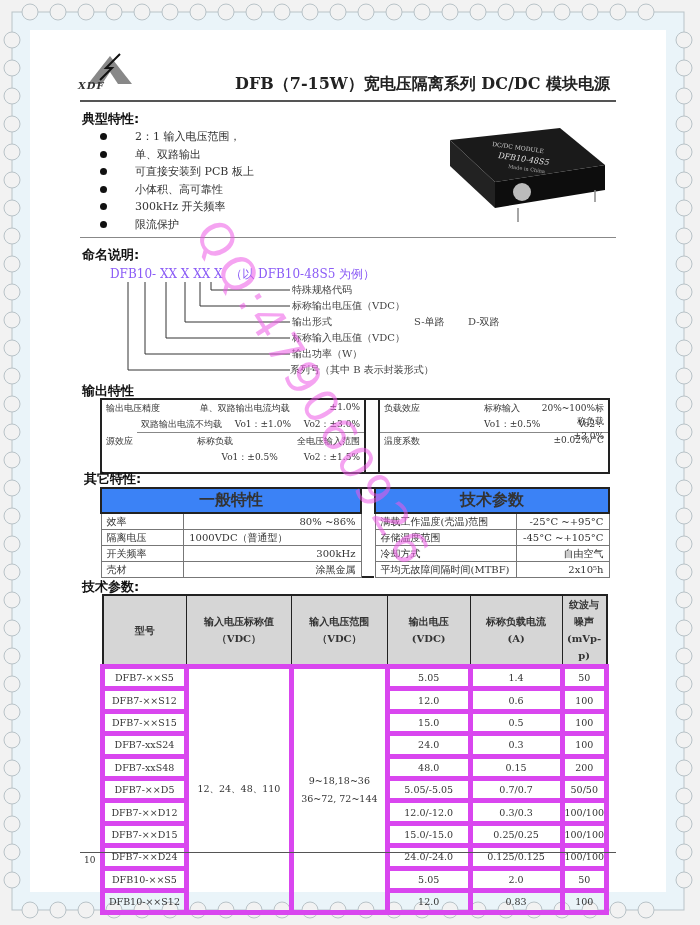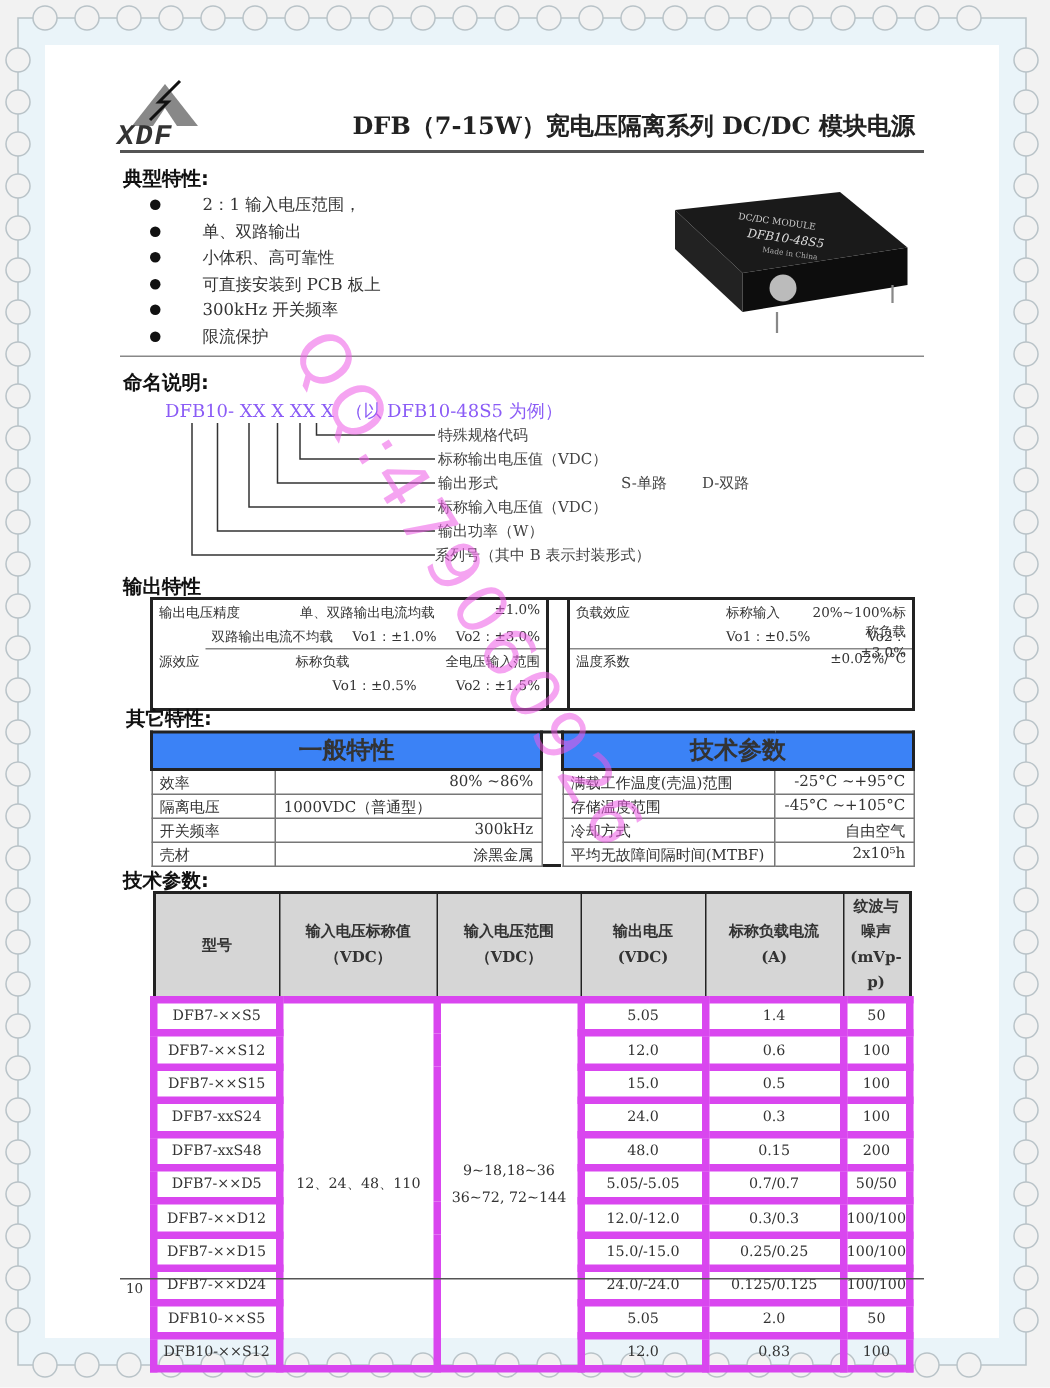--- a/index.html
+++ b/index.html
@@ -1,19 +1,19 @@
 <!DOCTYPE html>
 <html><head>
 <meta charset="utf-8">
 <style>
   html,body{margin:0;padding:0;}
   body{width:700px;height:925px;background:#f2f2f2;position:relative;overflow:hidden;font-family:"DejaVu Serif","Liberation Serif",serif;color:#333;}
   .abs{position:absolute;}
   .logo{left:75px;top:52px;width:60px;height:50px;}
-  .logo-text{left:78px;top:80px;font-size:19px;font-weight:bold;font-style:italic;color:#333;letter-spacing:1px;font-family:Liberation Mono, monospace;}
+  .logo-text{left:78px;top:80px;font-size:10px;font-weight:bold;font-style:italic;color:#333;letter-spacing:1px;}
   .doc-title{right:90px;top:74px;font-size:16px;font-weight:bold;color:#222;}
   .hr{left:80px;right:84px;height:2px;background:#555;}
   .h{font-size:13px;font-weight:bold;color:#111;font-family:"DejaVu Sans","Liberation Sans",sans-serif;}
   .bullets{left:100px;top:128px;font-size:11px;line-height:17.5px;}
   .bullets .row{display:flex;align-items:center;}
   .bullets .dot{width:7px;height:7px;border-radius:50%;background:#111;margin-right:28px;}
   .product{left:430px;top:120px;width:190px;height:110px;}
   .naming-code{left:110px;top:266px;font-size:12px;font-weight:normal;color:#8b5cf6;}
   .nm-label{font-size:10px;color:#444;}
   table{border-collapse:collapse;}
@@ -165,25 +165,25 @@
   <div class="row">
       <span class="dot"></span>
       <span>2：1 输入电压范围，</span>
     </div>
   <div class="row">
       <span class="dot"></span>
       <span>单、双路输出</span>
     </div>
   <div class="row">
       <span class="dot"></span>
+      <span>可直接安装到 PCB 板上</span>
+    </div>
+  <div class="row">
+      <span class="dot"></span>
       <span>小体积、高可靠性</span>
-    </div>
-  <div class="row">
-      <span class="dot"></span>
-      <span>可直接安装到 PCB 板上</span>
     </div>
   <div class="row">
       <span class="dot"></span>
       <span>300kHz 开关频率</span>
     </div>
   <div class="row">
       <span class="dot"></span>
       <span>限流保护</span>
     </div>
 </div>

